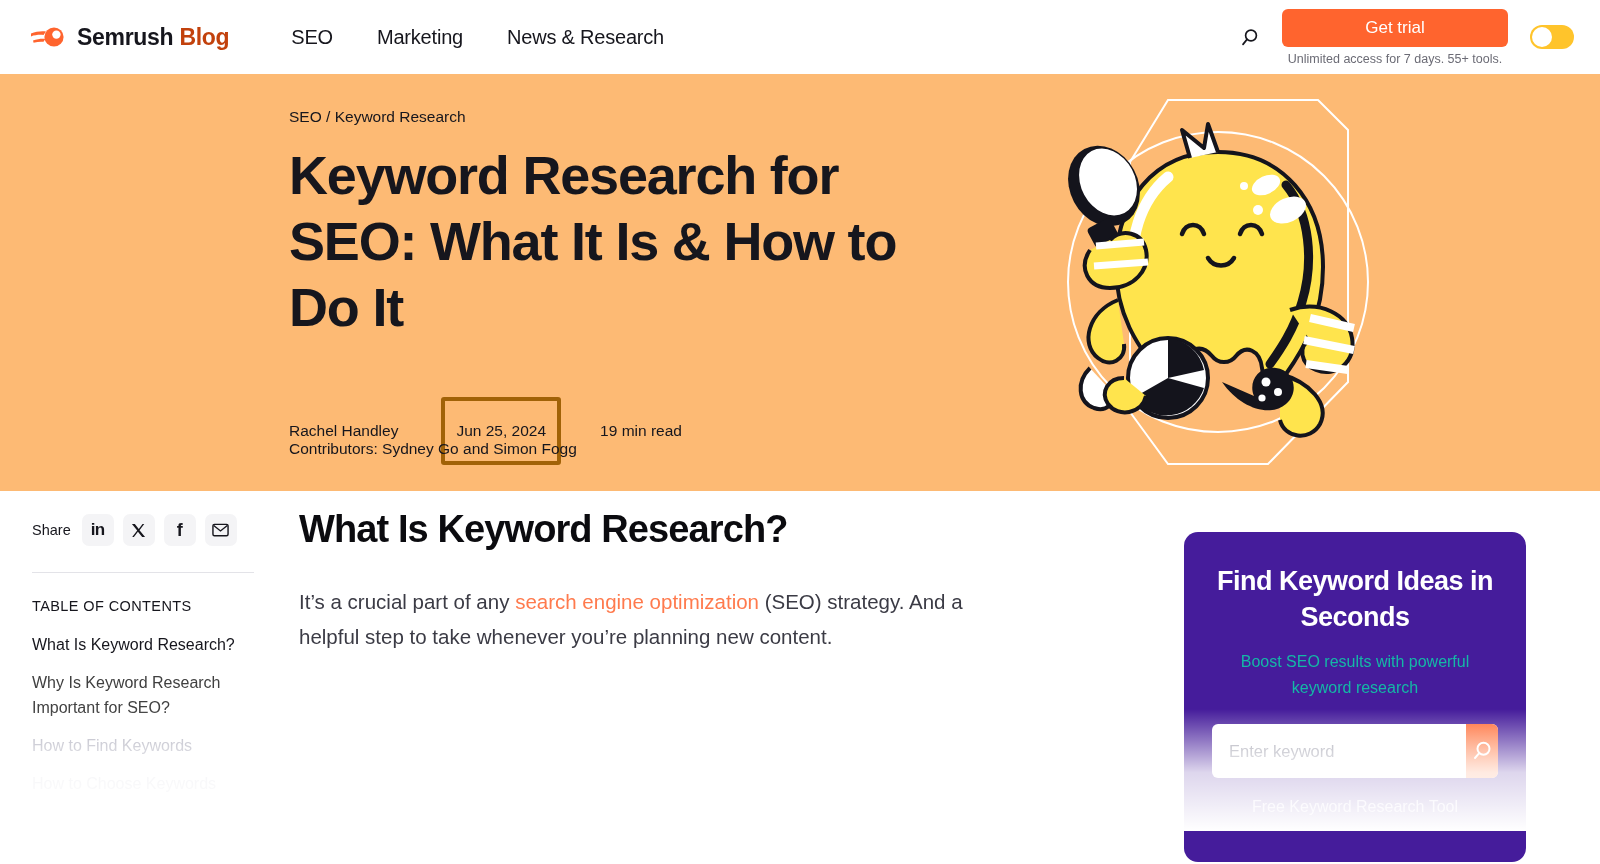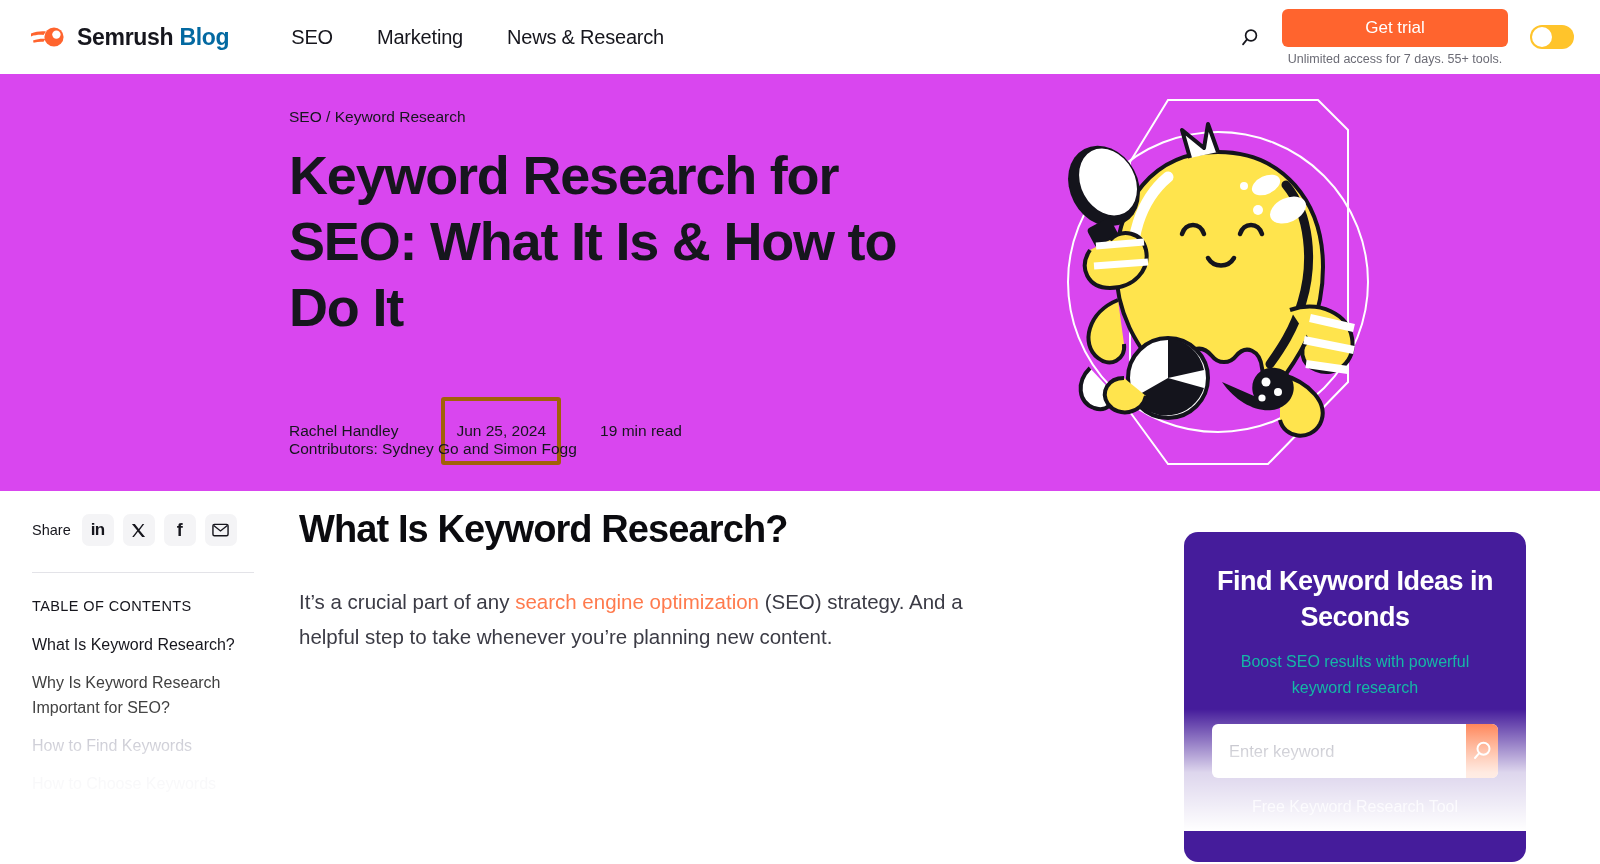--- a/index.html
+++ b/index.html
@@ -22,21 +22,21 @@
     align-items: center;
     padding: 0 0 0 30px;
     z-index: 40;
   }
   .brand { display: flex; align-items: center; gap: 11px; cursor: pointer; }
   .brand-logo { width: 36px; height: 26px; display:block; flex: none; }
   .brand-text {
     font-size: 23px; font-weight: bold; letter-spacing: -0.3px;
     color: #16161d; white-space: nowrap;
   }
-  .brand-text .blog { color: #0369a1; }
+  .brand-text .blog { color: #c2410c; }
 
   .nav { display: flex; align-items: center; gap: 44px; margin-left: 62px; }
   .nav-item {
     font-size: 20px; color: #16161d; letter-spacing: -0.2px;
     cursor: pointer; white-space: nowrap;
   }
 
   .header-right {
     margin-left: auto;
     display: flex; align-items: center; gap: 0;
@@ -69,21 +69,21 @@
   .toggle .knob {
     position: absolute; top: 2px; left: 2px;
     width: 20px; height: 20px; border-radius: 50%;
     background: #fff;
   }
 
   
   .hero {
     position: relative;
     height: 417px;
-    background: #d946ef;
+    background: #fdba74;
     overflow: hidden;
   }
   .hero-inner { position: relative; width: 1600px; height: 100%; }
   .breadcrumb {
     position: absolute; left: 289px; top: 34px;
     font-size: 15.5px; color: #16161d;
   }
   .breadcrumb span { cursor: pointer; }
   .hero-title {
     position: absolute; left: 289px; top: 68px;

